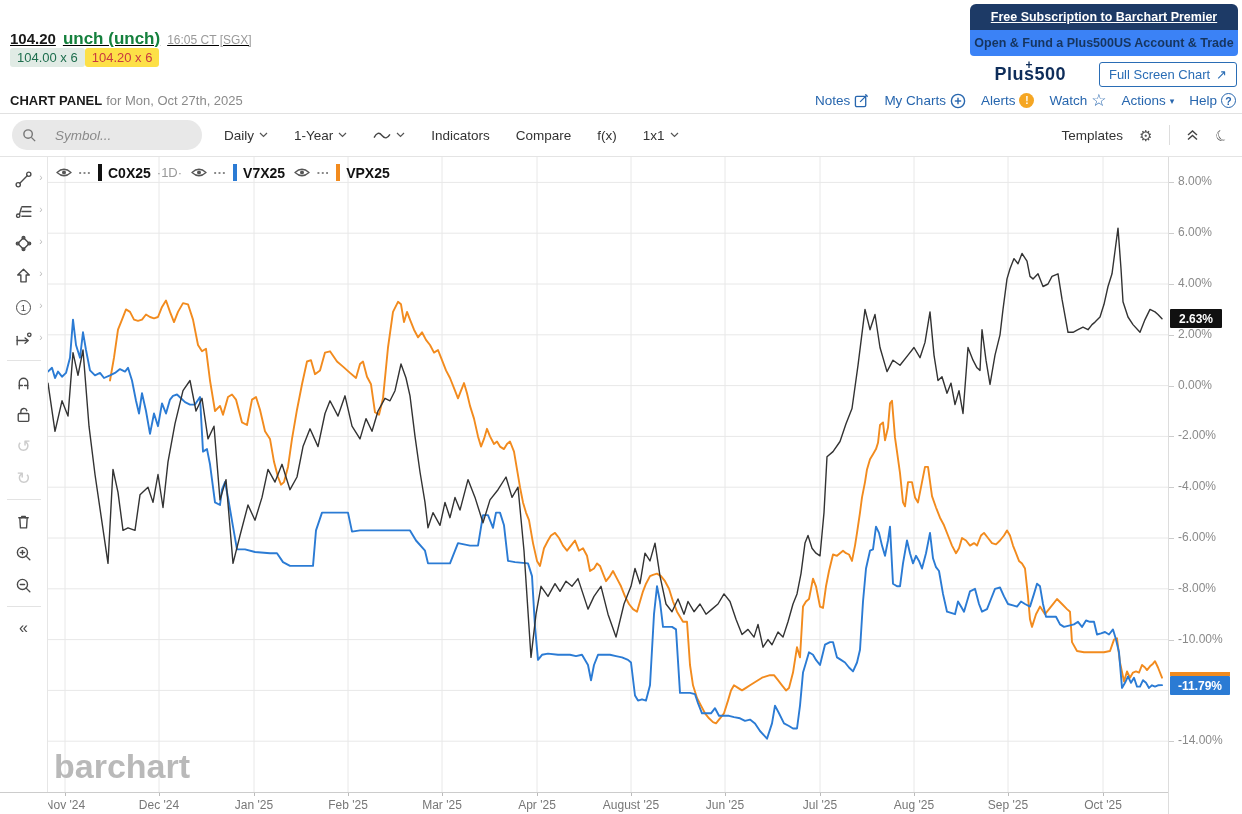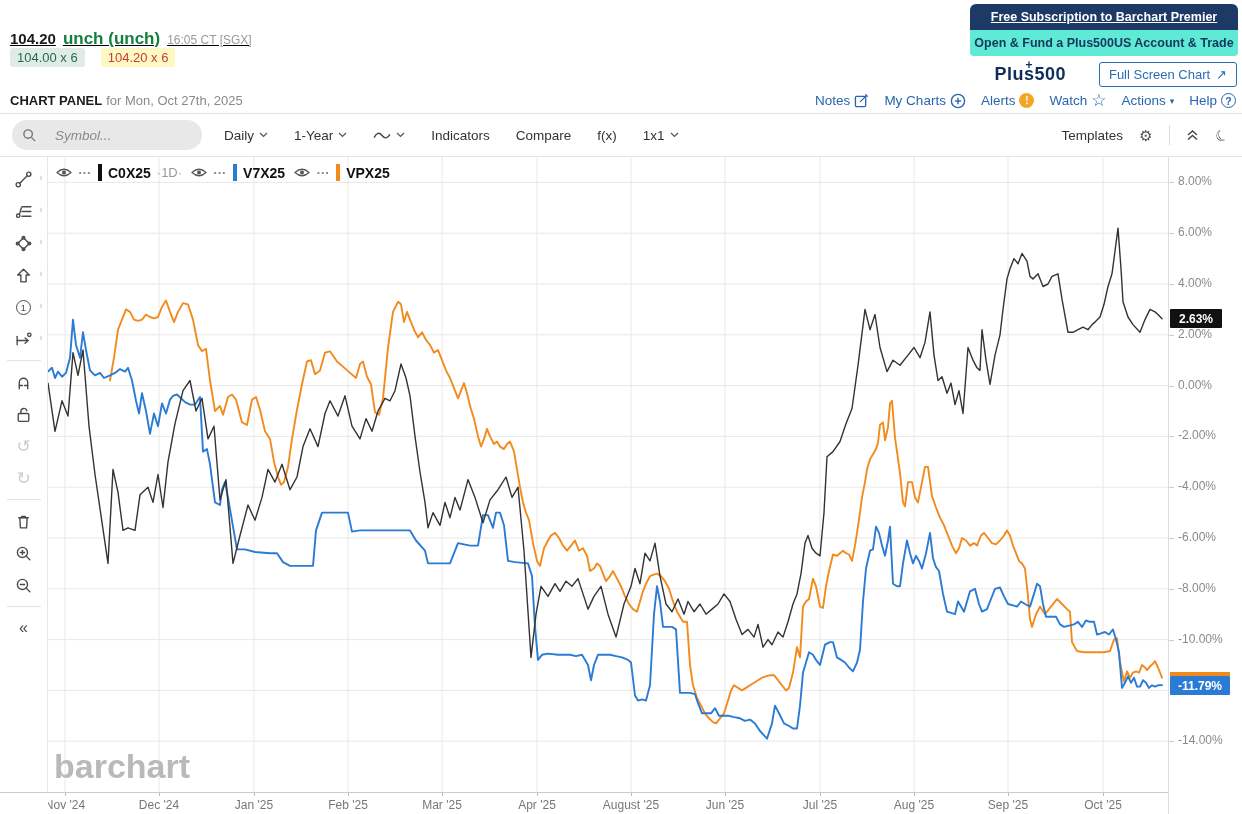--- a/index.html
+++ b/index.html
@@ -9,27 +9,27 @@
   
   .hdr { position:absolute; top:0; left:0; width:1242px; height:113px; background:#fff; }
   .sym-title { position:absolute; top:4px; left:10px; font-size:19px; font-weight:bold; color:#1a1a1a; }
   .quote-row { position:absolute; top:29px; left:10px; display:flex; align-items:baseline; gap:7px;text-decoration:underline; }
   .last-price { font-size:15px; font-weight:bold; color:#1a1a1a; }
   .chg { font-size:17px; font-weight:bold; color:#15803d; }
   .qtime { font-size:12px; color:#9a9a9a; }
   .chips { position:absolute; top:48px; left:10px; display:flex; gap:0; }
   .chip { font-size:13px; padding:2px 7px; border-radius:3px; }
   .chip.bid { background:#e1ebe5; color:#1e6e4e; }
-  .chip.ask { background:#fef9c3; color:#c93a40;margin-left:16px; }
+  .chip.ask { background:#fde047; color:#c93a40; }
   .panel-row { position:absolute; top:93px; left:10px; font-size:13px; color:#8a8a8a; }
   .panel-row b { color:#1a1a1a; font-weight:bold; margin-right:4px; }
 
   .promo1 { position:absolute; top:4px; right:4px; width:268px; height:26px; background:#1d3a66; color:#fff;
             font-size:12.5px; font-weight:bold; display:flex; align-items:center; justify-content:center; border-radius:6px 6px 0 0;text-decoration:underline; }
-  .promo2 { position:absolute; top:30px; right:4px; width:268px; height:26px; background:#5eead4; color:#16355f;
+  .promo2 { position:absolute; top:30px; right:4px; width:268px; height:26px; background:#3b82f6; color:#16355f;
             font-size:12.5px; font-weight:bold; display:flex; align-items:center; justify-content:center; border-radius:0 0 4px 4px; }
   .plus500 { position:absolute; top:64px; right:176px; font-size:18px; font-weight:bold; color:#0e2d5a; letter-spacing:.5px; }
   .p5-plus { position:absolute; top:-6px; left:31px; font-size:12px; font-weight:bold; color:#0e2d5a; }
   .fs-btn { position:absolute; top:62px; right:5px; height:25px; padding:0 9px; border:1px solid #2a6db5; border-radius:3px;
             background:#fff; color:#2a6db5; font-size:13px; display:flex; align-items:center; gap:6px; cursor:pointer; }
   .hdr-links { position:absolute; top:92px; right:6px; display:flex; align-items:center; gap:15px; font-size:13.5px; color:#2766ae; }
   .hlink { display:flex; align-items:center; gap:4px; cursor:pointer; }
   .hlink svg { stroke:#2766ae; fill:none; stroke-width:1.4; }
   .alert-dot { width:15px; height:15px; border-radius:50%; background:#f5a623; color:#fff; font-weight:bold; font-size:10px;
                display:flex; align-items:center; justify-content:center; }

